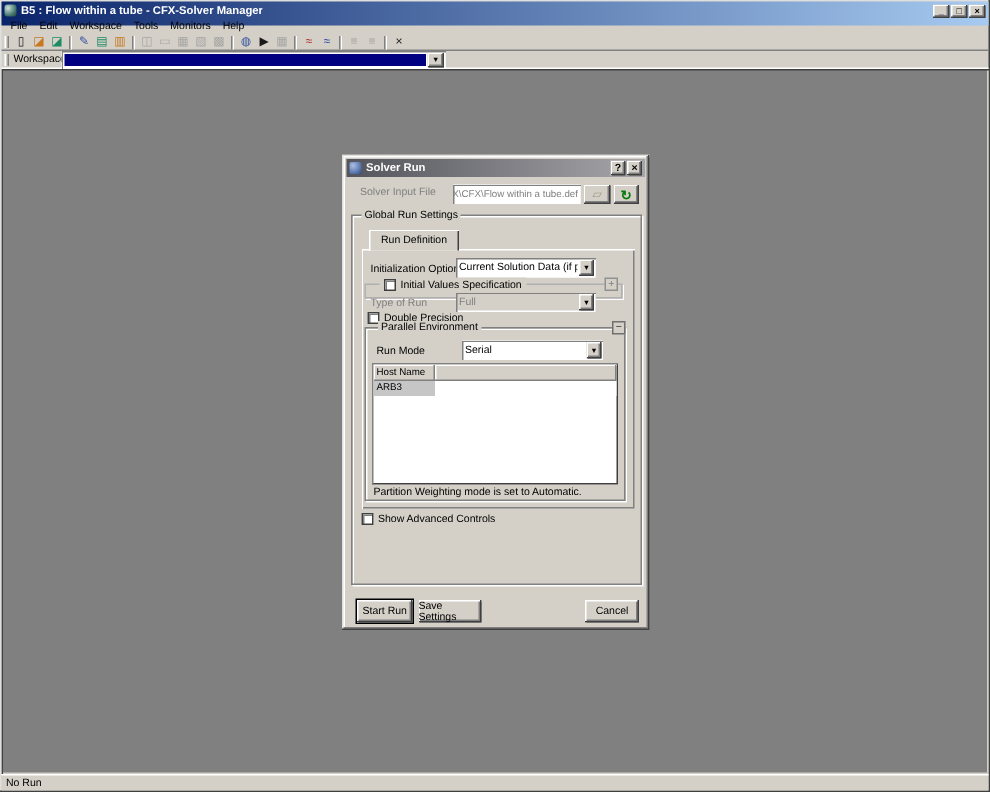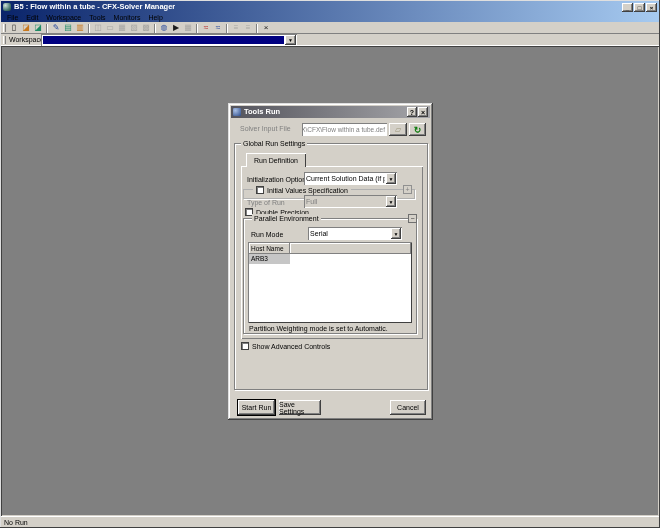--- a/index.html
+++ b/index.html
@@ -11,21 +11,21 @@
     box-shadow: inset -1px -1px 0 #404040, inset 1px 1px 0 #dfdfdf;
   }
   .abs { position:absolute; }
   .raised { box-shadow: inset -1px -1px 0 #404040, inset 1px 1px 0 #fff, inset -2px -2px 0 #808080; background:#d4d0c8; }
   .raised-lt { box-shadow: inset 1px 1px 0 #fff, inset -1px -1px 0 #808080; background:#d4d0c8; }
   .sunken { box-shadow: inset 1px 1px 0 #808080, inset -1px -1px 0 #fff; background:#fff; }
   .center { display:flex; align-items:center; justify-content:center; }
   .nowrap { white-space:nowrap; overflow:hidden; }
 
   
-  #titlebar { left:1px; top:1px; right:1px; height:21px;
+  #titlebar { left:1px; top:1px; right:1px; height:16px;
     background:linear-gradient(to right,#0a246a,#a6caf0); }
   #app-icon { left:2px; top:2px; width:8px; height:8px; border-radius:2px;
     background:radial-gradient(circle at 30% 30%,#cfe0d8,#4a7a72 60%,#20403a); }
   #win-title { left:13px; top:0; height:12px; line-height:12px; color:#fff; font-weight:bold; font-size:7.5px; }
   .winbtn { width:11px; height:9px; font-size:6px; font-weight:bold; color:#000; }
   #btn-min { right:26px; top:2px; }
   #btn-max { right:14px; top:2px; }
   #btn-close { right:2px; top:2px; }
 
   #menubar { left:1px; top:13px; right:1px; height:10px; display:flex; align-items:center; padding-left:2px; }
@@ -183,21 +183,21 @@
       <div id="ws-fill" class="abs"></div>
       <div id="ws-arrow" class="abs raised center">▼</div>
     </div>
   </div>
 
   <div id="mdi" class="abs"></div>
 
   <div id="dialog" class="abs">
     <div id="dlg-titlebar" class="abs">
       <div id="dlg-icon" class="abs"></div>
-      <div id="dlg-title" class="abs nowrap">Tools Run</div>
+      <div id="dlg-title" class="abs nowrap">Solver Run</div>
       <div id="dlg-help" class="abs dlgbtn raised center">?</div>
       <div id="dlg-close" class="abs dlgbtn raised center">×</div>
     </div>
 
     <div id="sif-label" class="abs gray-lbl">Solver Input File</div>
     <div id="sif-field" class="abs sunken">
       <span dir="ltr">\CFX\CFX\Flow within a tube.def</span>
     </div>
     <div id="btn-browse" class="abs raised center">▱</div>
     <div id="btn-refresh" class="abs raised center">↻</div>

